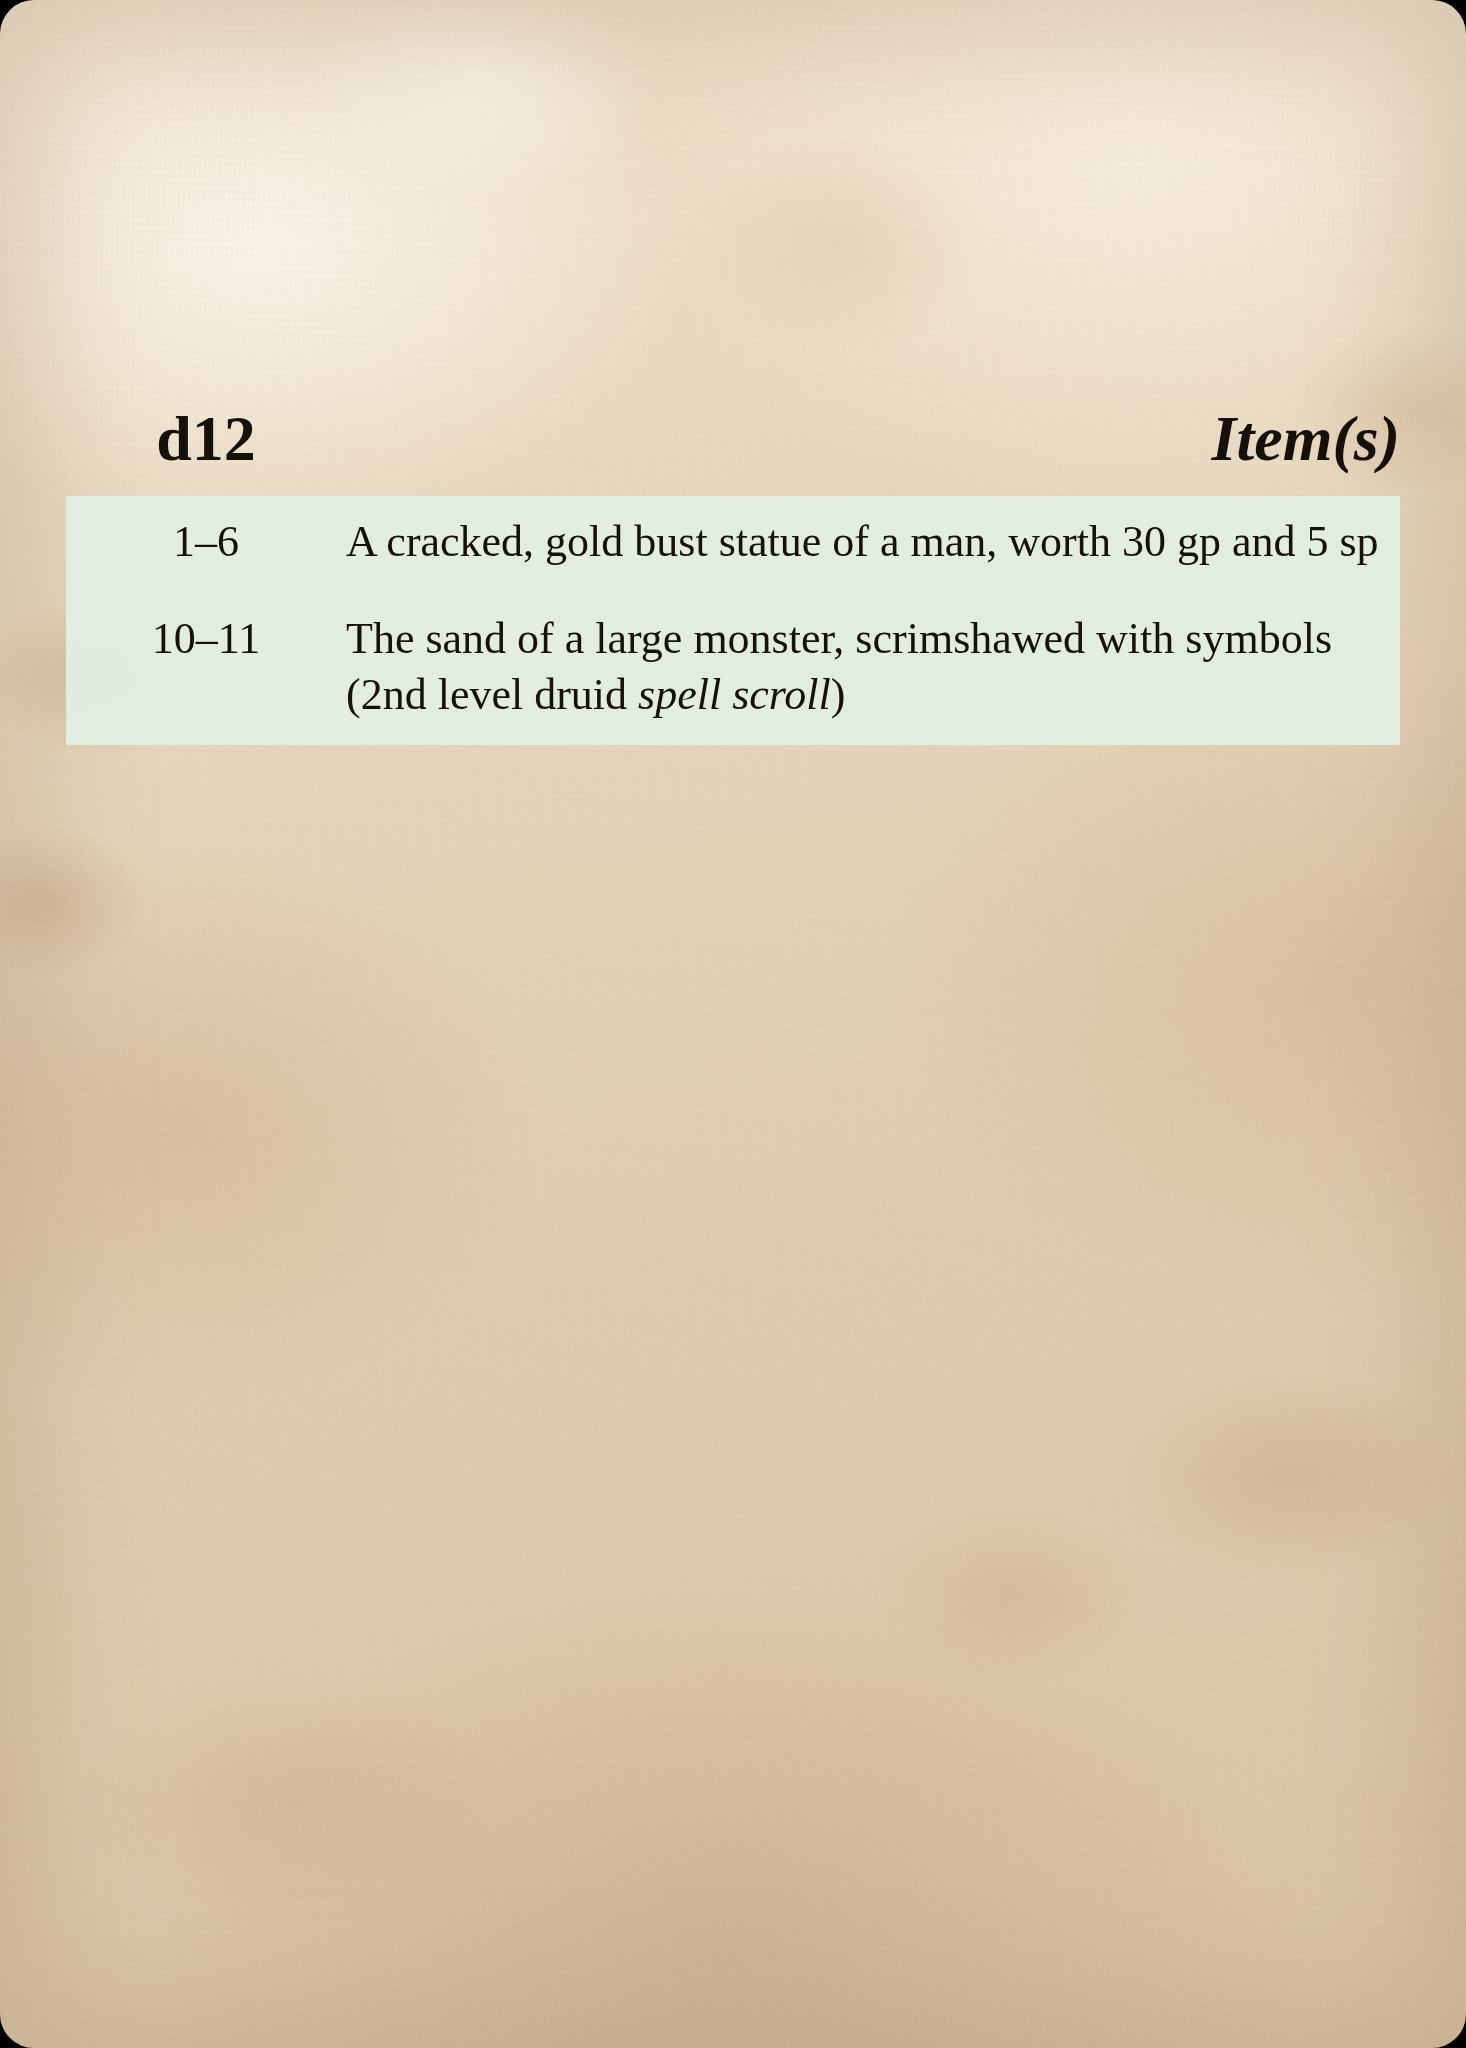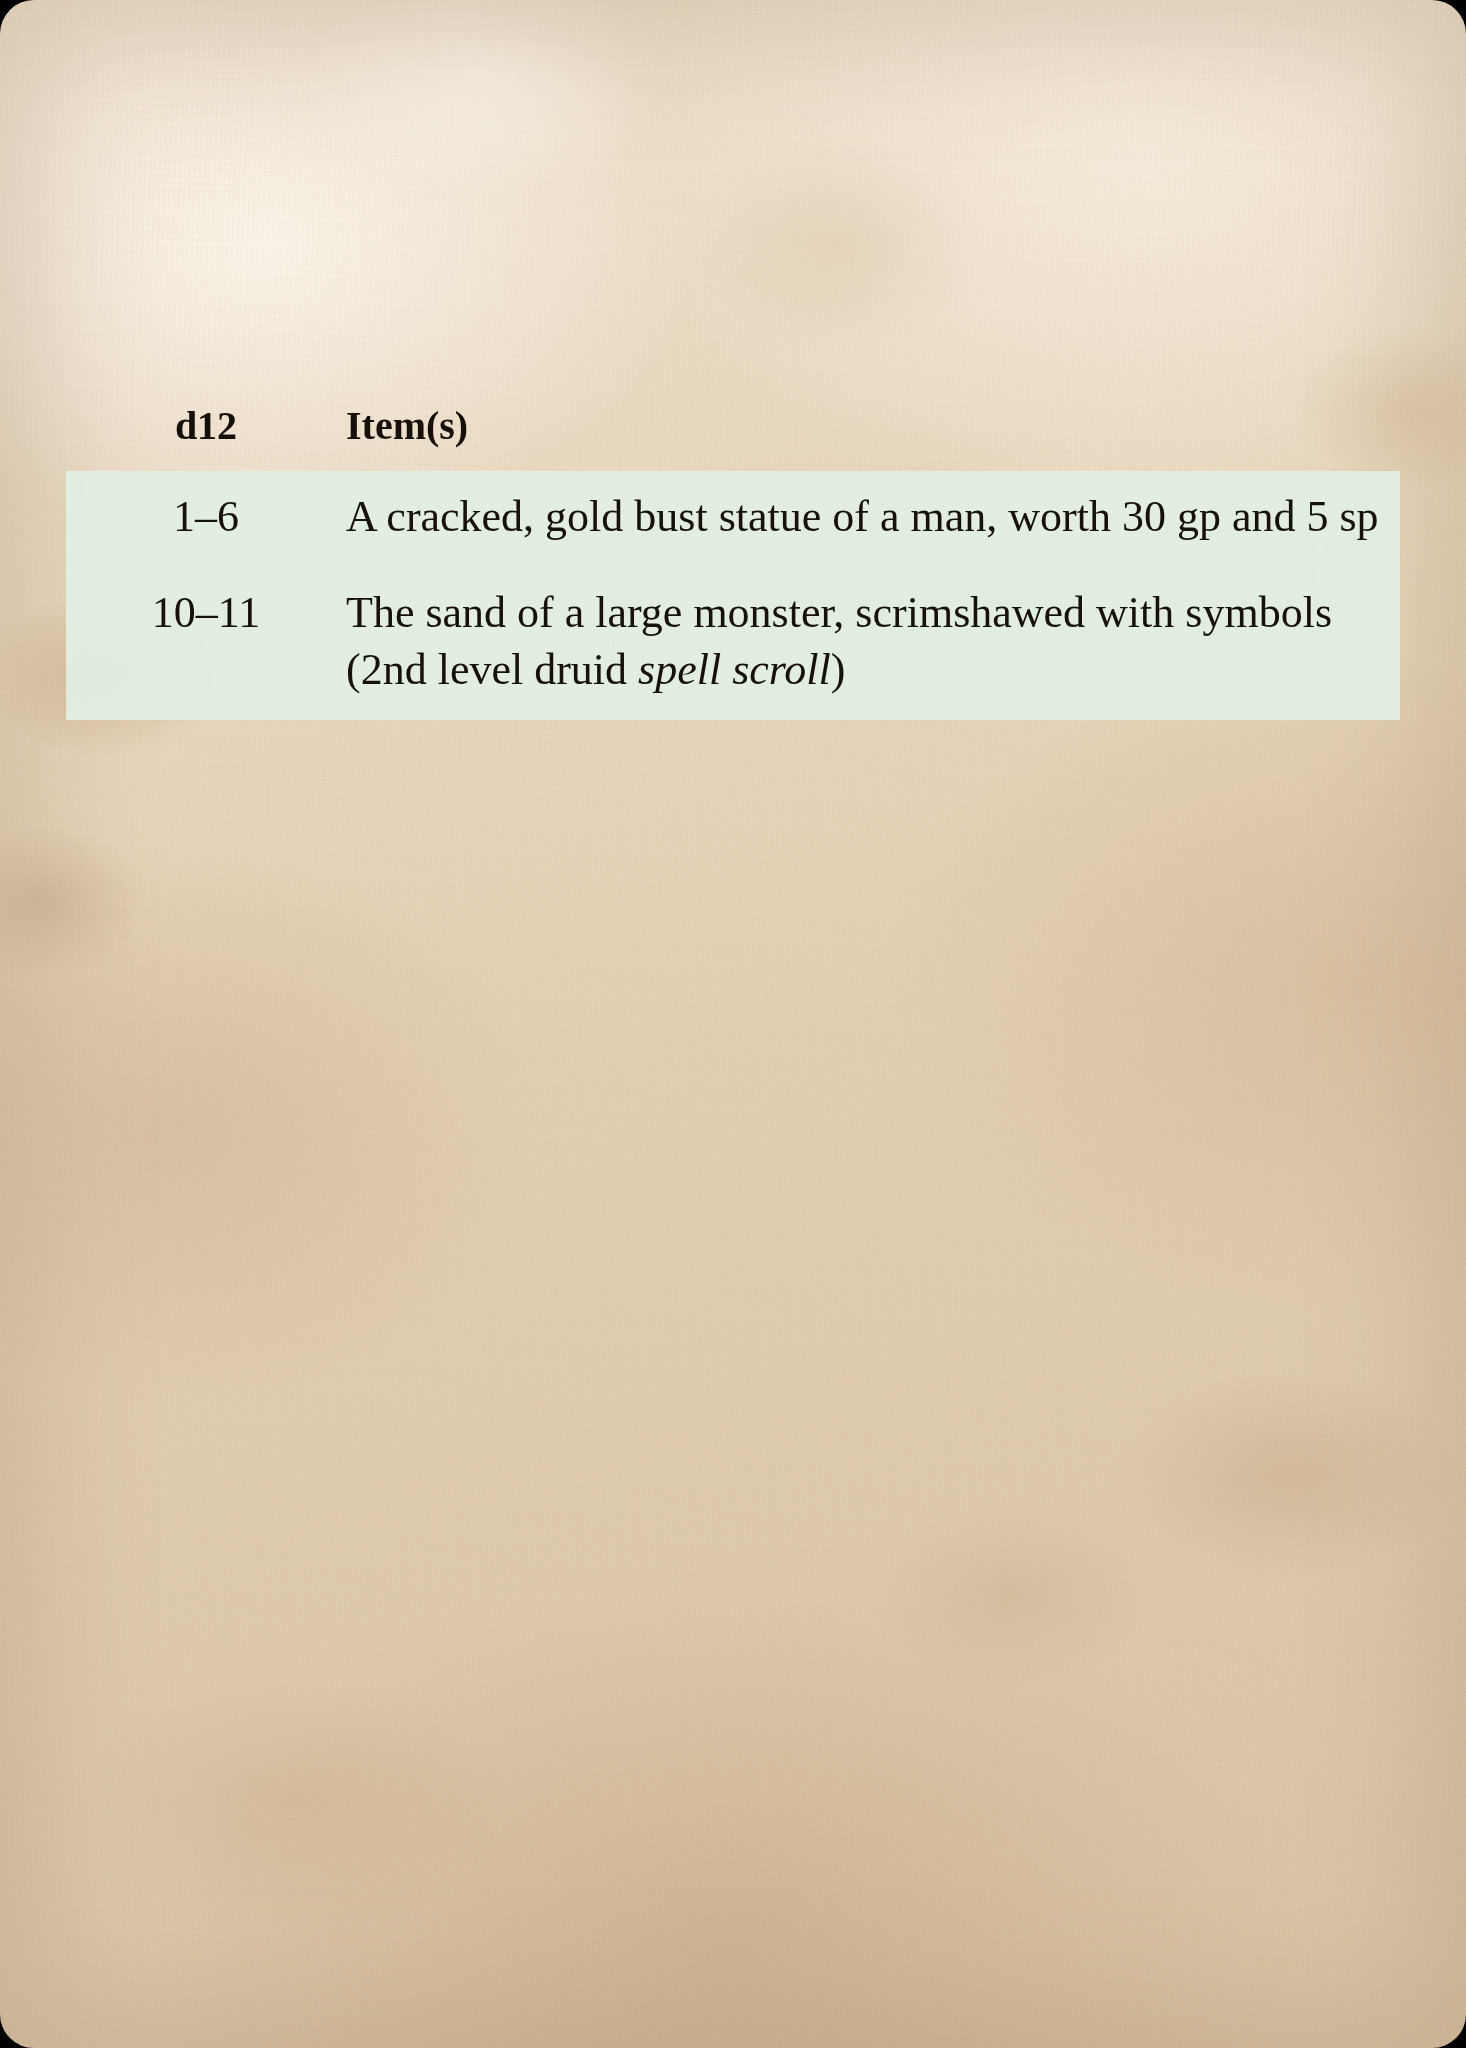--- a/index.html
+++ b/index.html
@@ -79,26 +79,26 @@
     left: 66px;
     top: 405px;
     width: 1334px;
     border-collapse: collapse;
     table-layout: fixed;
   }
 
   table.loot th {
     font-weight: bold;
     color: #15100a;
-    font-size: 40px;
+    font-size: 64px;
     padding: 0 0 24px 0;
     line-height: 1.05;
   }
   th.col-roll { width: 280px; text-align: center; }
-  th.col-item { text-align: left; }
+  th.col-item { text-align: right; font-style: italic; }
 
   table.loot td {
     color: #16110b;
     font-size: 44px;
     line-height: 1.28;
     vertical-align: top;
     padding: 18px 0 22px 0;
   }
   td.roll {
     width: 280px;

